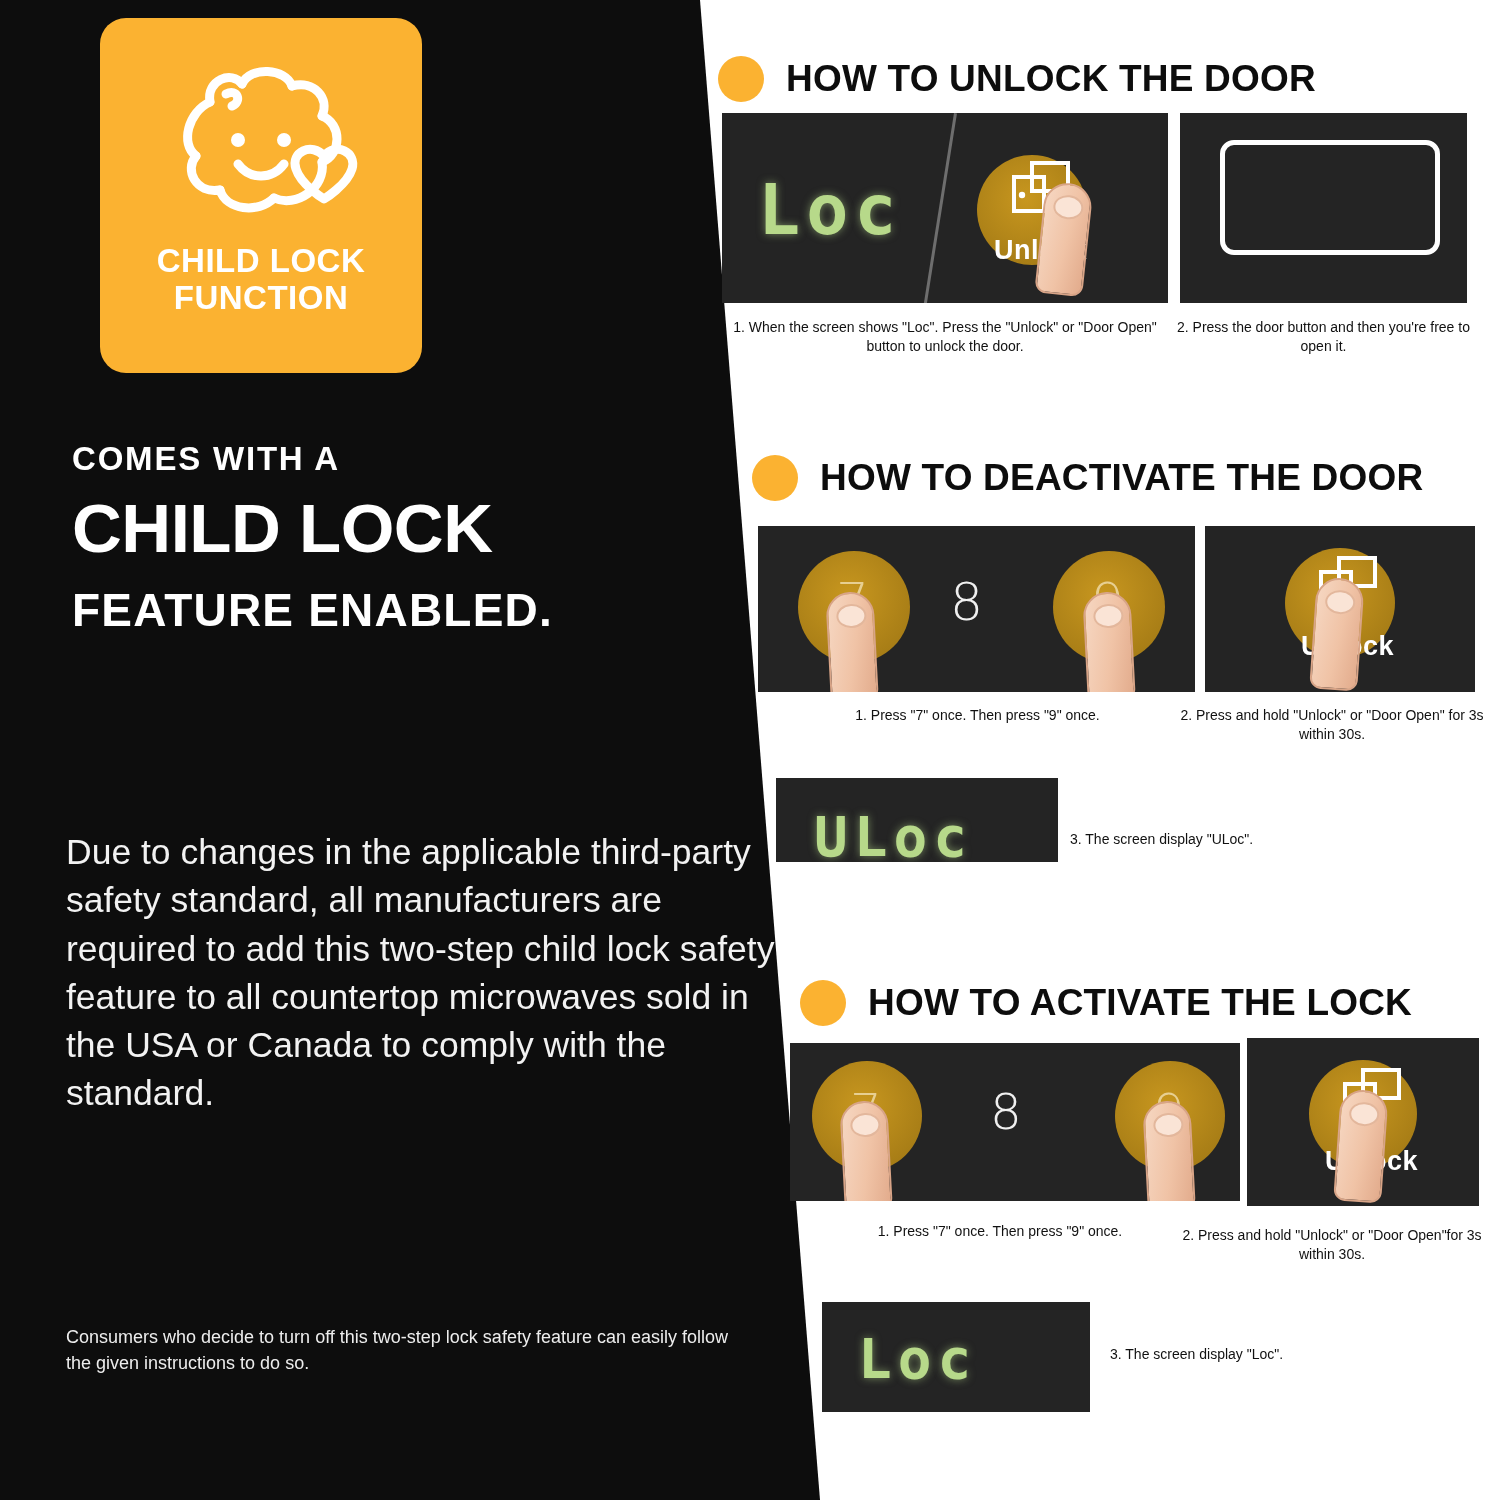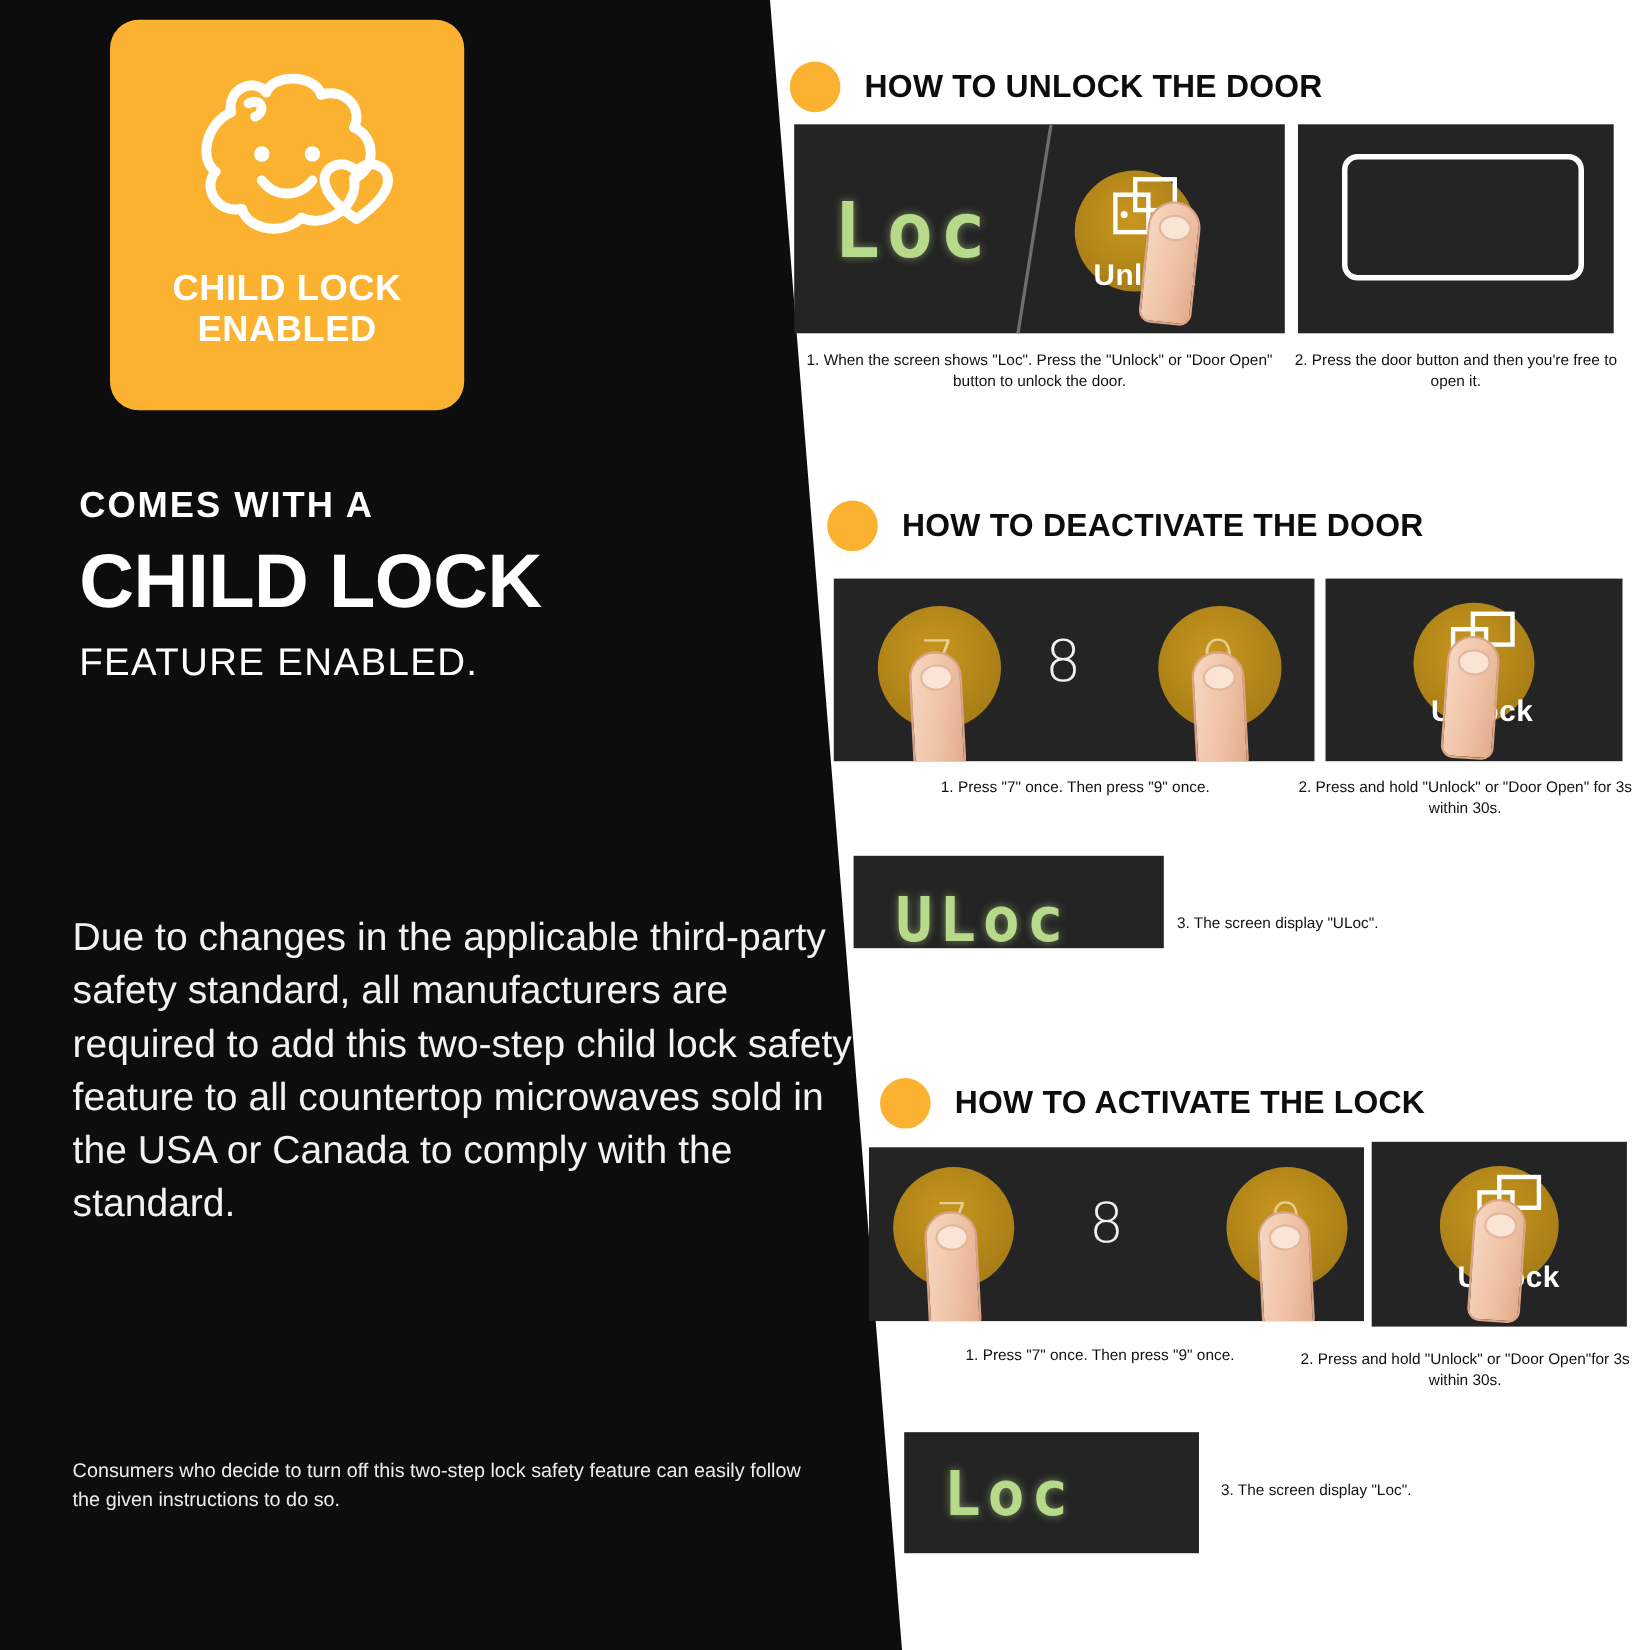--- a/index.html
+++ b/index.html
@@ -71,22 +71,22 @@
     margin-bottom: 10px;
   }
   .big1, .big2 {
     font-size: 69px;
     font-weight: bold;
     letter-spacing: -0.5px;
     line-height: 1.18;
     white-space: nowrap;
   }
   .sub {
-    font-size: 35px;
-    font-weight: normal;
+    font-size: 46px;
+    font-weight: bold;
     letter-spacing: 1.2px;
     margin-top: 14px;
   }
 
   #body-copy {
     position: absolute;
     left: 66px; top: 828px;
     width: 718px;
     z-index: 3;
     color: #f2f2f2;
@@ -112,21 +112,21 @@
     z-index: 4;
   }
   .bullet {
     width: 46px; height: 46px;
     border-radius: 50%;
     background: #fbb231;
     flex: 0 0 auto;
   }
   .section-title {
     margin-left: 22px;
-    font-size: 29px;
+    font-size: 37px;
     font-weight: bold;
     color: #0d0d0d;
     letter-spacing: 0.2px;
     white-space: nowrap;
   }
 
   .panel {
     position: absolute;
     background: #242424;
     z-index: 4;
@@ -221,21 +221,21 @@
         <path d="M50 98 C34 86, 42 54, 64 44"></path>
         <path d="M80 36 C92 30, 96 44, 86 48"></path>
         <circle cx="92" cy="82" r="7" fill="#ffffff" stroke="none"></circle>
         <circle cx="138" cy="82" r="7" fill="#ffffff" stroke="none"></circle>
         <path d="M92 106 C104 122, 126 122, 138 106"></path>
       </g>
       <path d="M178 98 c-12 -14 -34 -4 -28 13 c5 16 28 30 28 30 s23 -14 28 -30 c5 -17 -16 -27 -28 -13 z" fill="none" stroke="#ffffff" stroke-width="9" stroke-linejoin="round"></path>
     </svg>
   </div>
   <div class="logo-text">CHILD LOCK</div>
-  <div class="logo-text" style="margin-top:0">ENABLED</div>
+  <div class="logo-text" style="margin-top:0">FUNCTION</div>
 </div>
 
 <div id="headline">
   <div class="kicker">COMES WITH A</div>
   <div class="big2">CHILD LOCK</div>
   <div class="sub">FEATURE ENABLED.</div>
 </div>
 
 <div id="body-copy">Due to changes in the applicable third-party safety standard, all manufacturers are required to add this two-step child lock safety feature to all countertop microwaves sold in the USA or Canada to comply with the standard.</div>
 <div id="footnote">Consumers who decide to turn off this two-step lock safety feature can easily follow the given instructions to do so.</div>

